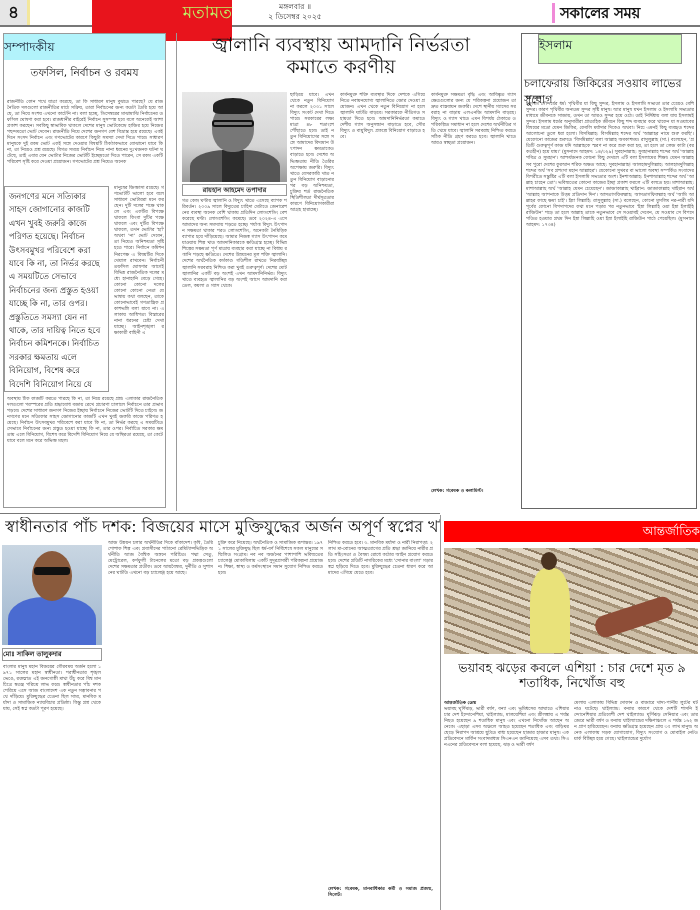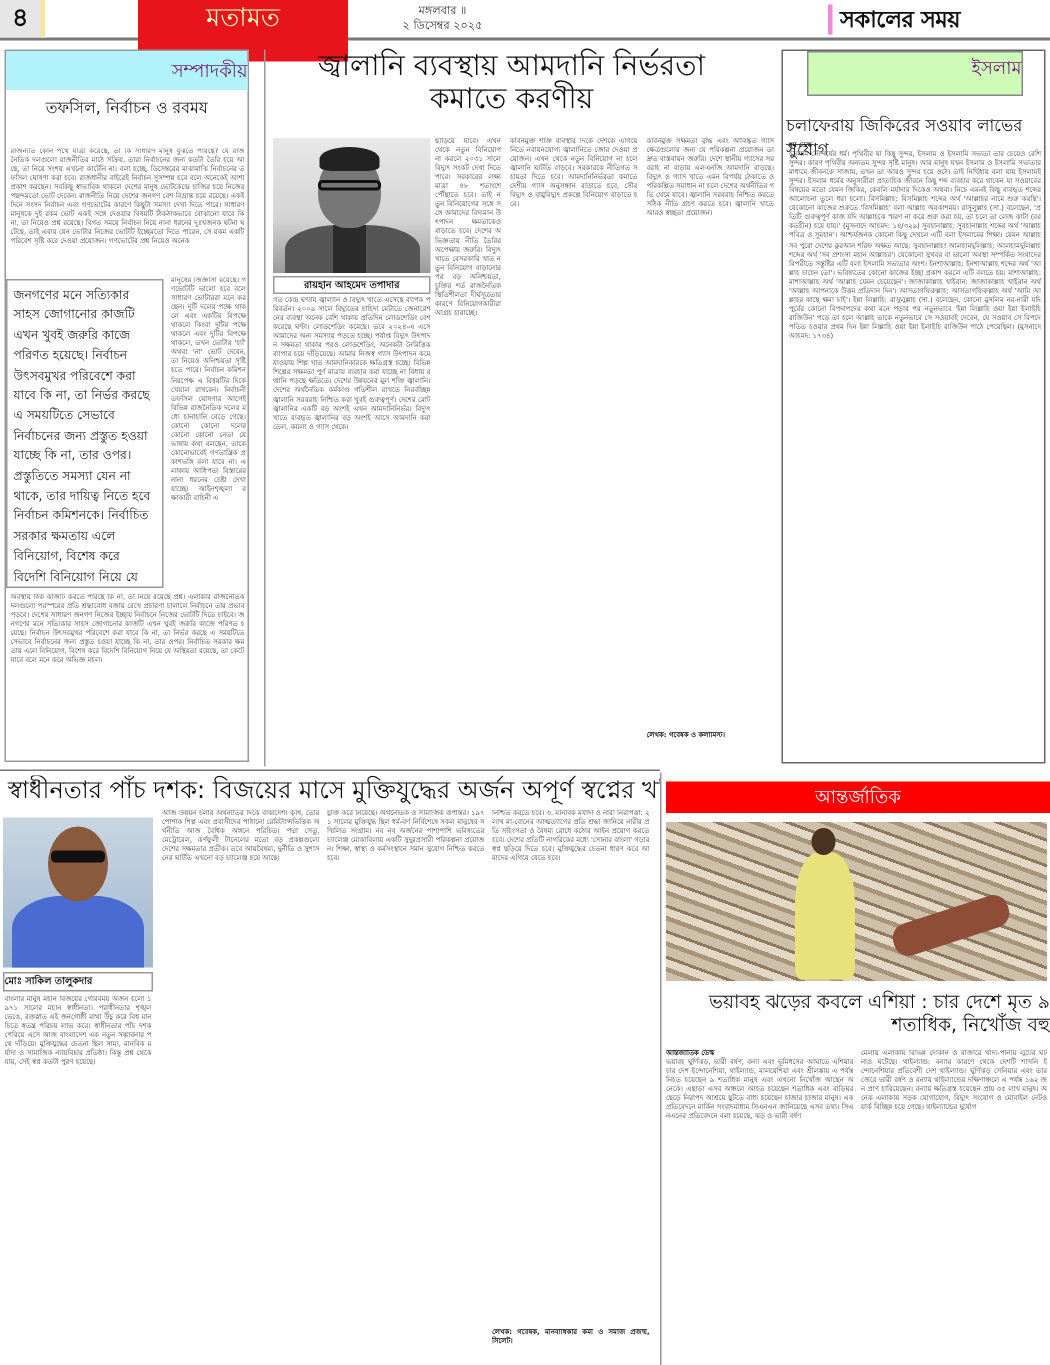--- a/index.html
+++ b/index.html
@@ -2,26 +2,26 @@
 <html><head>
 <meta charset="utf-8">
 <style>
 *{box-sizing:border-box;margin:0;padding:0}
 html,body{width:700px;height:910px;background:#fff;overflow:hidden}
 body{font-family:"DejaVu Sans","Liberation Sans",sans-serif;color:#111;position:relative}
 .abs{position:absolute}
 
 #hdr{left:0;top:0;width:700px;height:27px;border-bottom:2px solid #777}
 #pgnum{left:0;top:0;width:30px;height:25px;background:#e6e6e6;font-weight:bold;font-size:17px;text-align:center;line-height:25px;border-right:3px solid #f3e79c}
-#section{left:92px;top:0;width:140px;height:41px;background:#e8141c;color:#fef9c3;font-size:17px;text-align:center;line-height:25px}
+#section{left:92px;top:0;width:140px;height:41px;background:#e8141c;color:#bef264;font-size:17px;text-align:right;line-height:25px}
 #date{left:250px;top:2px;width:90px;font-size:7.5px;text-align:center;line-height:10px;color:#333}
 #brand{left:552px;top:3px;height:20px;font-size:15px;font-weight:900;letter-spacing:-.3px;padding-left:5px;border-left:3px solid #f08ad8;line-height:20px}
 
 .txt{font-size:4.6px;line-height:6.05px;color:#3a3a3a;text-align:justify;overflow:hidden;word-break:break-all}
-.boxhead{text-align:right;font-size:12px;color:#701a75}
+.boxhead{text-align:left;font-size:12px;color:#0f172a}
 
 #edbox{left:3px;top:33px;width:163px;height:475px;border:1px solid #999}
 #edhead{left:4px;top:34px;width:161px;height:26px;background:#b2f3fb;line-height:26px}
 #edtitle{left:6px;top:64px;width:157px;font-size:10.5px;text-align:center;line-height:16px}
 #edtxt1{left:7px;top:99px;width:156px;height:77px}
 #quote{left:4px;top:186px;width:105px;height:206px;border:1px solid #999;padding:3px 4px;font-size:8.2px;line-height:13.4px;color:#222;overflow:hidden}
 #edtxt2{left:114px;top:185px;width:50px;height:208px}
 #edtxt3{left:7px;top:396px;width:156px;height:110px}
 
 #mainhead{left:186px;top:33px;width:310px;font-size:19px;line-height:22px;text-align:center}
@@ -47,26 +47,26 @@
 #photo2 .face{position:absolute;left:30px;top:6px;width:40px;height:50px;border-radius:50%;background:#8a5a3c}
 #photo2 .shades{position:absolute;left:32px;top:22px;width:36px;height:8px;background:#111;border-radius:3px}
 #photo2 .body{position:absolute;left:6px;top:52px;width:88px;height:55px;border-radius:40% 40% 0 0;background:#4a6bd1}
 #caption2{left:2px;top:648px;width:100px;height:13px;border:1px solid #999;font-size:6.5px;line-height:11px;font-weight:bold}
 #bl1{left:3px;top:664px;width:98px;height:244px}
 #bl2{left:108px;top:540px;width:105px;height:368px}
 #bl3{left:218px;top:540px;width:105px;height:368px}
 #bl4{left:328px;top:540px;width:105px;height:368px}
 .vline{background:#999;width:1px}
 
-#inthead{left:444px;top:521px;width:256px;height:21px;background:#ff0000;color:#fff;font-size:12px;text-align:center;line-height:21px}
+#inthead{left:444px;top:521px;width:256px;height:21px;background:#ff0000;color:#fff;font-size:12px;text-align:right;line-height:21px}
 #photo3{left:444px;top:548px;width:254px;height:106px;overflow:hidden;background:repeating-linear-gradient(20deg,#cdbfa8 0 6px,#a79479 6px 9px,#e3d8c5 9px 14px,#8e7a60 14px 16px)}
 #photo3 .woman{position:absolute;left:86px;top:20px;width:40px;height:85px;border-radius:40% 40% 10% 10%;background:#e9e27a}
 #photo3 .whead{position:absolute;left:97px;top:4px;width:16px;height:18px;border-radius:50%;background:#4a3320}
 #photo3 .log{position:absolute;left:150px;top:58px;width:80px;height:22px;border-radius:10px;background:#8e4d37;transform:rotate(-18deg)}
-#inttitle{left:444px;top:660px;width:256px;font-size:12.5px;line-height:15px;text-align:right}
+#inttitle{left:444px;top:660px;width:256px;font-size:12.5px;line-height:15px;text-align:center}
 #it1{left:444px;top:700px;width:125px;height:208px}
 #it2{left:574px;top:700px;width:124px;height:208px}
 .rule{background:#777;height:1px}
 .bold{font-weight:bold;color:#111}
 </style>
 </head>
 <body>
 
 <div id="hdr" class="abs"></div>
 <div id="pgnum" class="abs">৪</div>

